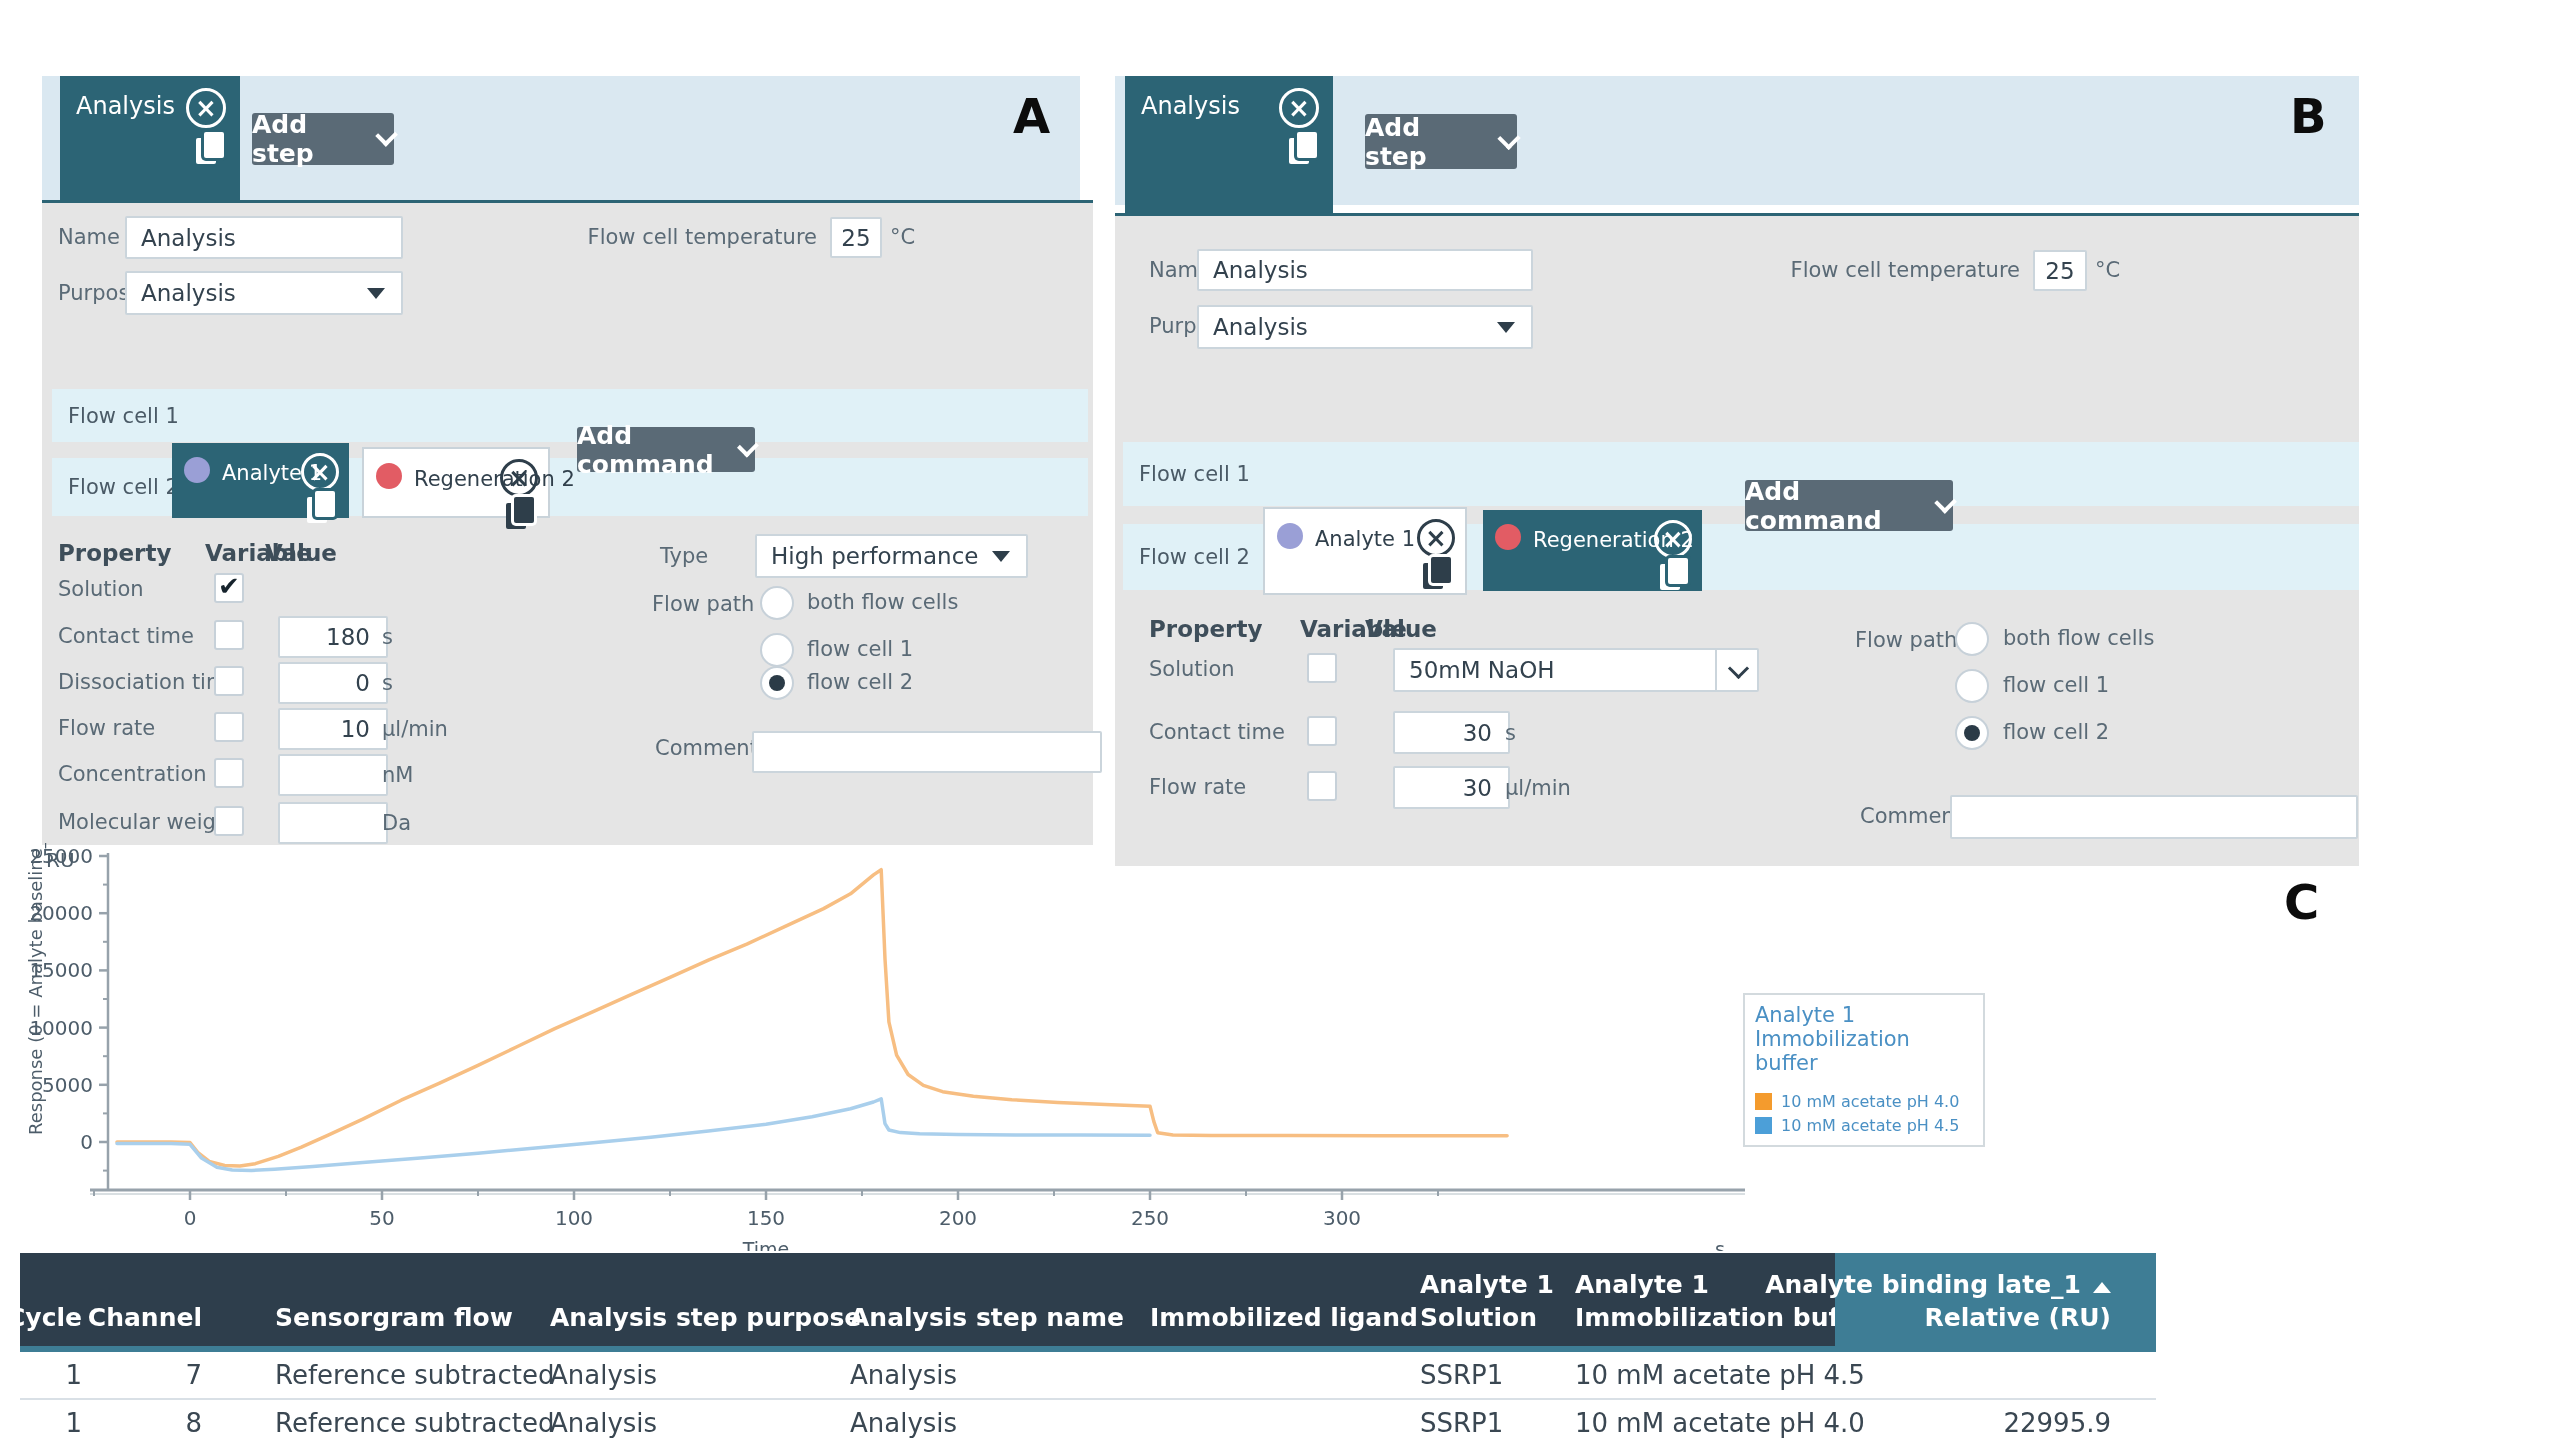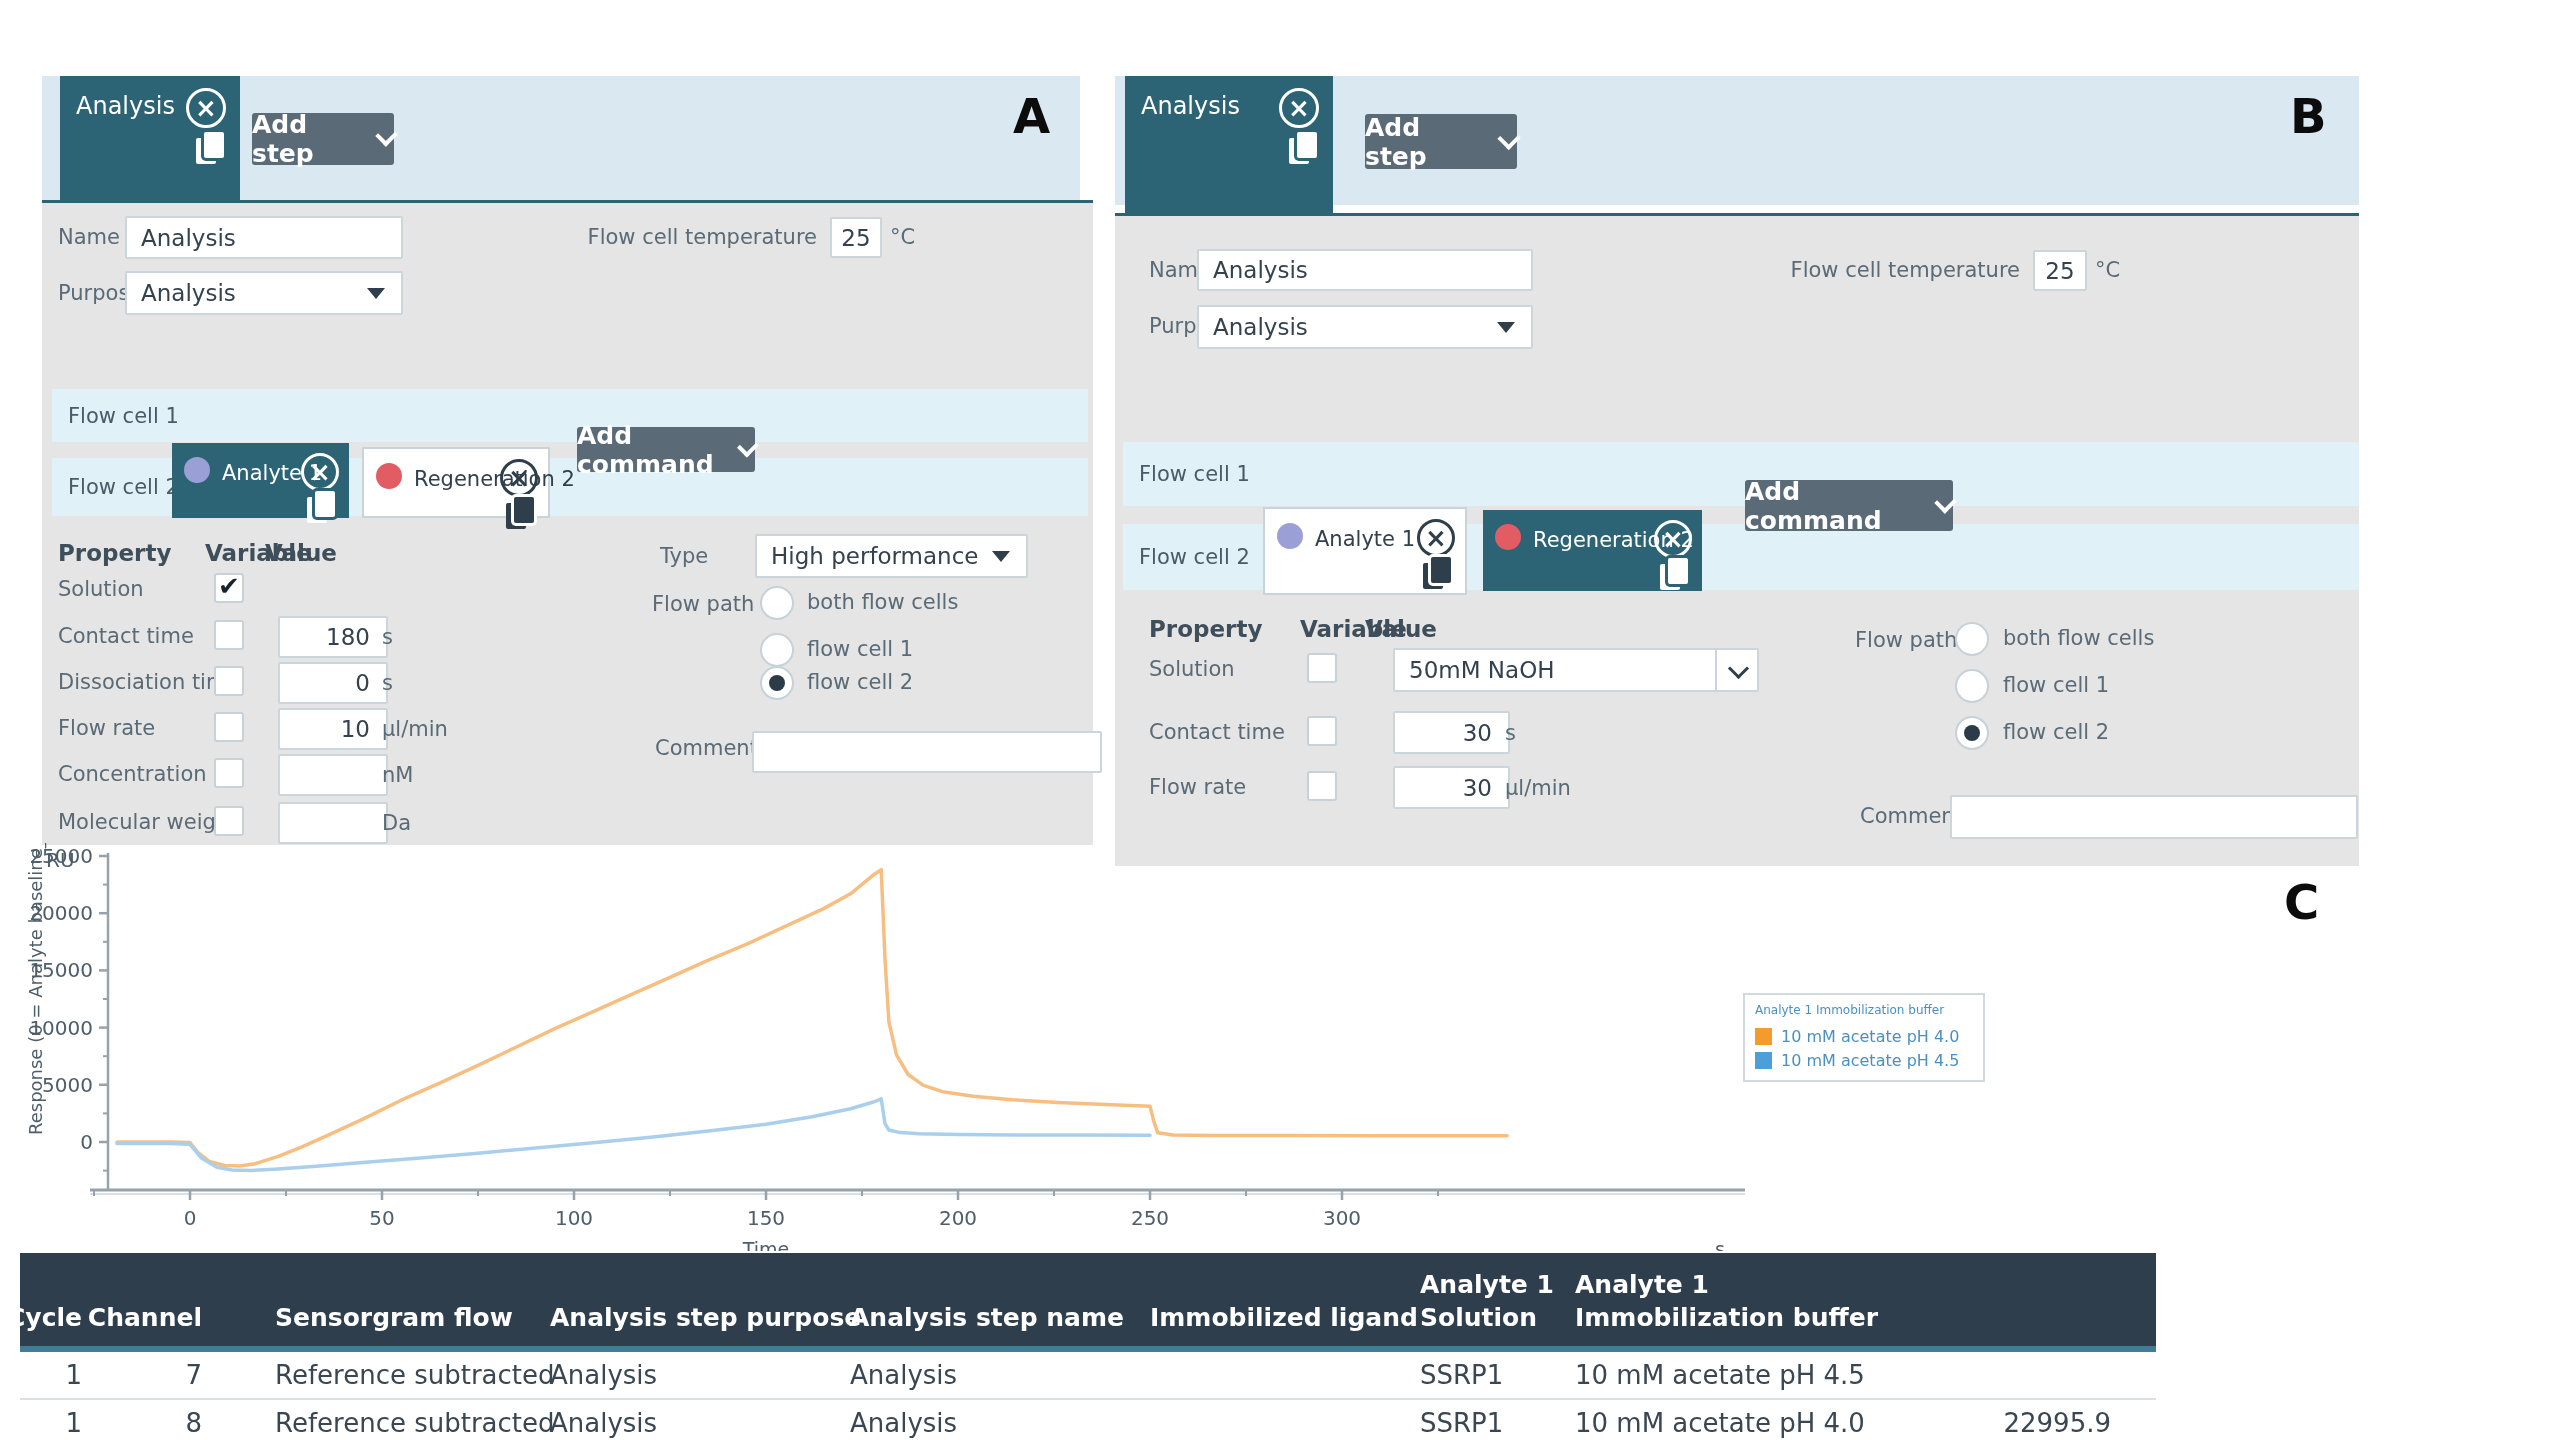--- a/index.html
+++ b/index.html
@@ -53,21 +53,21 @@
   .prow{position:absolute;left:0;right:0;height:46px;}
   .chevbtn{position:absolute;background:#fff;border:2px solid #cbd5dc;border-radius:2px;}
   .chevd{position:absolute;left:50%;top:50%;width:12px;height:12px;margin:-9px 0 0 -6px;
          border-right:3px solid #2e3e4a;border-bottom:3px solid #2e3e4a;transform:rotate(45deg);}
 
   
   .chart-wrap{position:absolute;left:20px;top:843px;width:2130px;height:408px;}
   .chart-wrap svg{position:absolute;left:0;top:0;}
   .legend{position:absolute;left:1723px;top:150px;width:218px;background:#fff;
           border:2px solid #d3dade;padding:8px 10px 10px 10px;}
-  .legend-title{font-size:12px;color:#4a90c4;margin-bottom:10px;}
+  .legend-title{font-size:21px;color:#4a90c4;margin-bottom:17px;}
   .legend-item{display:flex;align-items:center;gap:9px;font-size:16px;color:#4a90c4;margin-top:5px;}
   .sw{width:17px;height:17px;flex:0 0 auto;}
 
   
   .rtable{position:absolute;left:20px;top:1253px;width:2136px;}
   .tgrid{display:grid;grid-template-columns:90px 120px 300px 300px 300px 265px 160px 280px 321px;}
   .thead{background:#2e3e4c;border-bottom:6px solid #3e7d95;}
   .th{color:#fff;font-size:25px;font-weight:bold;line-height:1.3;height:81px;
       display:flex;flex-direction:column;justify-content:flex-end;padding:0 0 12px 20px;position:relative;}
   .th.num{align-items:flex-end;padding-right:28px;}
@@ -369,20 +369,24 @@
           <span class="l1">Immobilized ligand</span>
         </div>
       <div class="th" style="padding-left:25px;">
         <span class="l1">Analyte 1</span>
           <span class="l2">Solution</span>
       </div>
       <div class="th">
         <span class="l1">Analyte 1</span>
           <span class="l2">Immobilization buffer</span>
       </div>
+      <div class="th sorted">
+        <span class="l1"><span>Analyte binding late_1</span><span class="tri-up"></span></span>
+        <span class="l2">Relative (RU)</span>
+      </div>
     </div>
     <div class="tgrid trow">
       <div class="td num">1</div>
       <div class="td num">7</div>
       <div class="td" style="padding-left:45px;">Reference subtracted</div>
       <div class="td">Analysis</div>
       <div class="td">Analysis</div>
       <div class="td"></div>
       <div class="td" style="padding-left:25px;">SSRP1</div>
       <div class="td">10 mM acetate pH 4.5</div>

